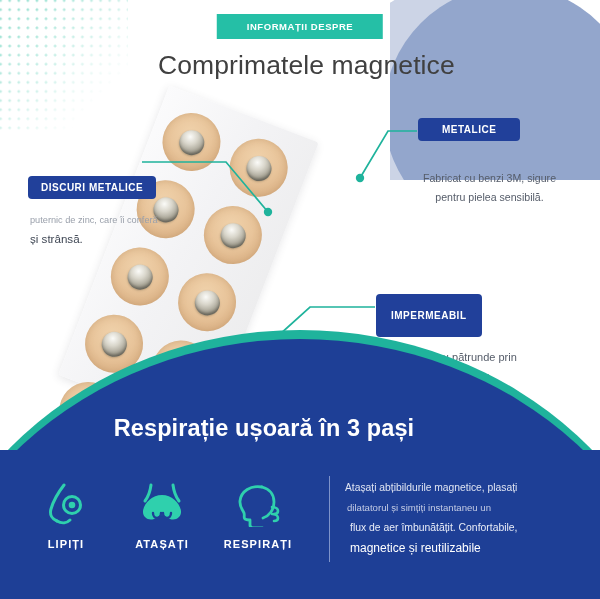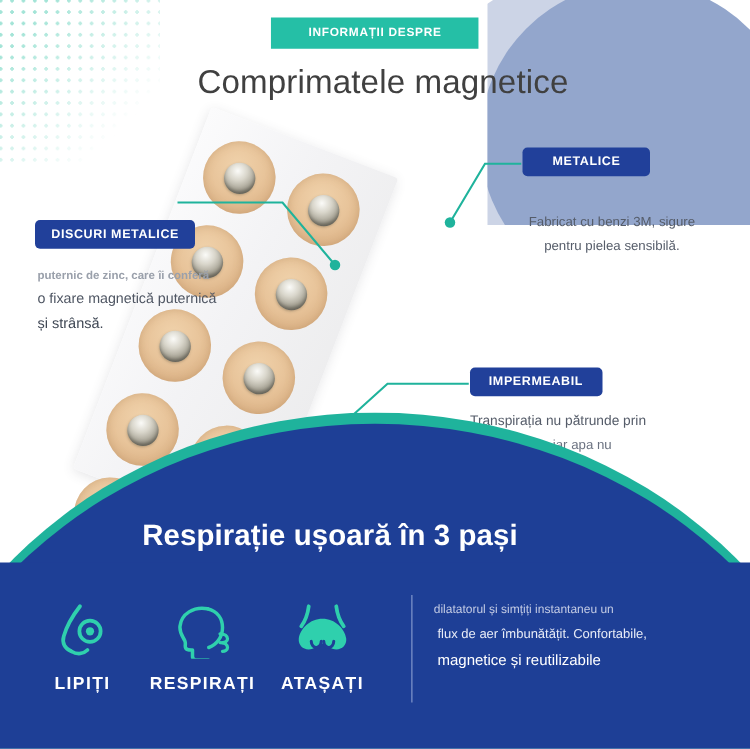--- a/index.html
+++ b/index.html
@@ -80,21 +80,21 @@
   
   .callout { position: absolute; }
   .callout-badge {
     display: inline-block; background: #21409a; color: #ffffff;
     font-size: 10px; font-weight: bold; letter-spacing: .5px;
     padding: 6px 13px; border-radius: 4px; white-space: nowrap;
   }
   .callout-body { margin-top: 9px; color: #5d6470; }
   .callout-body div { white-space: nowrap; }
   .cl-l1 { font-size: 9.2px;  line-height: 18px; color: #5f6673; }
-  .cl-l2 { font-size: 9.2px;  line-height: 18px; color: #9aa0ab; font-weight: bold; }
+  .cl-l2 { font-size: 9.2px;  line-height: 18px; color: #9aa0ab; }
   .cl-l3 { font-size: 11.4px; line-height: 20px; color: #4f5663; }
   .cl-l4 { font-size: 11.6px; line-height: 20px; color: #3f4754; }
 
   .callout-left  { left: 28px;  top: 148px; margin-top: 28px; }
   .callout-left .callout-body { margin-top: 12px; margin-left: 2px; }
   .callout-tr { left: 418px; top: 118px; width: 180px; }
   .callout-tr .callout-body { margin-top: 28px; text-align: center; width: 175px; margin-left: -16px; }
   .callout-tr .r1 { font-size: 10.6px; line-height: 19px; color: #555c69; }
   .callout-tr .r2 { font-size: 10.6px; line-height: 19px; color: #555c69; }
   .callout-br { left: 376px; top: 294px; width: 215px; }
@@ -124,21 +124,21 @@
 
   .steps-title {
     position: absolute; left: 0; top: 415px; width: 528px; text-align: center;
     color: #ffffff; font-size: 23.5px; font-weight: bold; letter-spacing: .1px;
   }
 
   .steps-row { position: absolute; left: 18px; top: 478px; width: 290px; display: flex; }
   .step { width: 96px; text-align: center; }
   .step-icon { height: 52px; display: flex; align-items: center; justify-content: center; }
   .step-label {
-    margin-top: 8px; color: #ffffff; font-size: 14px;
+    margin-top: 8px; color: #ffffff; font-size: 11px;
     font-weight: bold; letter-spacing: 1.1px;
   }
 
   .v-divider {
     position: absolute; left: 329px; top: 476px; width: 1.4px; height: 86px;
     background: #8fa2d3; opacity: .85;
   }
 
   .side-para { position: absolute; left: 345px; top: 478px; width: 250px; }
   .side-para div { white-space: nowrap; }
@@ -187,35 +187,34 @@
     <circle cx="360" cy="178" r="4.2" fill="#1fb39c"></circle>
 
     <path d="M375 307 H310 L268 345" fill="none" stroke="#1fb39c" stroke-width="1.7"></path>
     <circle cx="268" cy="345" r="4.2" fill="#1fb39c"></circle>
   </svg>
 
   <div class="callout callout-left">
     <span class="callout-badge">DISCURI METALICE</span>
     <div class="callout-body">
       <div class="cl-l2">puternic de zinc, care îi conferă</div>
-      <div class="cl-l3">o fixare magnetică puternică</div>
       <div class="cl-l4">și strânsă.</div>
     </div>
   </div>
 
   <div class="callout callout-tr">
     <span class="callout-badge" style="padding:6px 24px;">METALICE</span>
     <div class="callout-body">
       <div class="r1">Fabricat cu benzi 3M, sigure</div>
       <div class="r2">pentru pielea sensibilă.</div>
     </div>
   </div>
 
   <div class="callout callout-br">
-    <span class="callout-badge" style="padding:6px 15px;">IMPERMEABIL</span>
+    <span class="callout-badge" style="padding:16px 15px;">IMPERMEABIL</span>
     <div class="callout-body">
       <div class="br1">Transpirația nu pătrunde prin</div>
       <div class="br2">comprimate, iar apa nu</div>
       <div class="br3">pătrunde.</div>
     </div>
   </div>
 
   <div class="bottom-panel">
     <div class="wave-teal"></div>
     <div class="wave-blue"></div>
@@ -229,51 +228,52 @@
     <div class="step">
       <div class="step-icon">
         <svg width="44" height="46" viewBox="0 0 44 46">
           <path d="M20 4 C13 13 9 21 7 28 c-1.6 5.4 1 10 6 12" fill="none" stroke="#2fd0ad" stroke-width="3" stroke-linecap="round"></path>
           <path d="M13 40 c5 3 10 2 13 -1" fill="none" stroke="#2fd0ad" stroke-width="3" stroke-linecap="round"></path>
           <circle cx="28" cy="24" r="8.5" fill="none" stroke="#2fd0ad" stroke-width="3"></circle>
           <circle cx="28" cy="24" r="3.3" fill="#2fd0ad"></circle>
         </svg>
       </div>
       <div class="step-label">LIPIȚI</div>
+    </div>
+
+    <div class="step">
+      <div class="step-icon">
+        <svg width="50" height="46" viewBox="0 0 50 46">
+          <path d="M14 4 C13 12 11 16 8 20" fill="none" stroke="#2fd0ad" stroke-width="3" stroke-linecap="round"></path>
+          <path d="M36 4 C37 12 39 16 42 20" fill="none" stroke="#2fd0ad" stroke-width="3" stroke-linecap="round"></path>
+          <path d="M25 14 C15 14 7 22 6 30 c-0.5 6 5 10 11 8 3 -1 5 -4 8 -4 3 0 5 3 8 4 6 2 11.5 -2 11 -8 -1 -8 -9 -16 -19 -16 z" fill="#2fd0ad"></path>
+          <path d="M16 32 c0 3 2 5 4 5 s4 -2 4 -5" fill="none" stroke="#1e3f96" stroke-width="2.4" stroke-linecap="round"></path>
+          <path d="M26 32 c0 3 2 5 4 5 s4 -2 4 -5" fill="none" stroke="#1e3f96" stroke-width="2.4" stroke-linecap="round"></path>
+        </svg>
+      </div>
+      <div class="step-label">ATAȘAȚI</div>
     </div>
 
     <div class="step">
       <div class="step-icon">
         <svg width="52" height="46" viewBox="0 0 52 46">
           <path d="M30 6 C19 4 9 10 8 20 c-0.6 6 3 9 4 12 0.8 2.4 -0.4 4 0.6 5.6 1 1.6 3.4 1.4 5.4 1.4
                    l0 5 c0 2 1.6 3 3.6 3 l9 0" fill="none" stroke="#2fd0ad" stroke-width="2.8" stroke-linecap="round" stroke-linejoin="round"></path>
           <path d="M30 6 c8 2 12 8 12 15 0 8 -5 14 -11 16" fill="none" stroke="#2fd0ad" stroke-width="2.8" stroke-linecap="round"></path>
           <path d="M40 26 c4 0 6 2 6 4 s-2 3 -4 3" fill="none" stroke="#2fd0ad" stroke-width="2.6" stroke-linecap="round"></path>
           <path d="M40 33 c4 0 6 2 6 4 s-2 3 -4 3" fill="none" stroke="#2fd0ad" stroke-width="2.6" stroke-linecap="round"></path>
         </svg>
       </div>
       <div class="step-label">RESPIRAȚI</div>
     </div>
 
-    <div class="step">
-      <div class="step-icon">
-        <svg width="50" height="46" viewBox="0 0 50 46">
-          <path d="M14 4 C13 12 11 16 8 20" fill="none" stroke="#2fd0ad" stroke-width="3" stroke-linecap="round"></path>
-          <path d="M36 4 C37 12 39 16 42 20" fill="none" stroke="#2fd0ad" stroke-width="3" stroke-linecap="round"></path>
-          <path d="M25 14 C15 14 7 22 6 30 c-0.5 6 5 10 11 8 3 -1 5 -4 8 -4 3 0 5 3 8 4 6 2 11.5 -2 11 -8 -1 -8 -9 -16 -19 -16 z" fill="#2fd0ad"></path>
-          <path d="M16 32 c0 3 2 5 4 5 s4 -2 4 -5" fill="none" stroke="#1e3f96" stroke-width="2.4" stroke-linecap="round"></path>
-          <path d="M26 32 c0 3 2 5 4 5 s4 -2 4 -5" fill="none" stroke="#1e3f96" stroke-width="2.4" stroke-linecap="round"></path>
-        </svg>
-      </div>
-      <div class="step-label">ATAȘAȚI</div>
-    </div>
-
   </div>
 
   <div class="v-divider"></div>
 
   <div class="side-para">
+    <div class="sp1">Atașați abțibildurile magnetice, plasați</div>
     <div class="sp2">dilatatorul și simțiți instantaneu un</div>
     <div class="sp3">flux de aer îmbunătățit. Confortabile,</div>
     <div class="sp4">magnetice și reutilizabile</div>
   </div>
 
 </div>
 
 </body></html>

